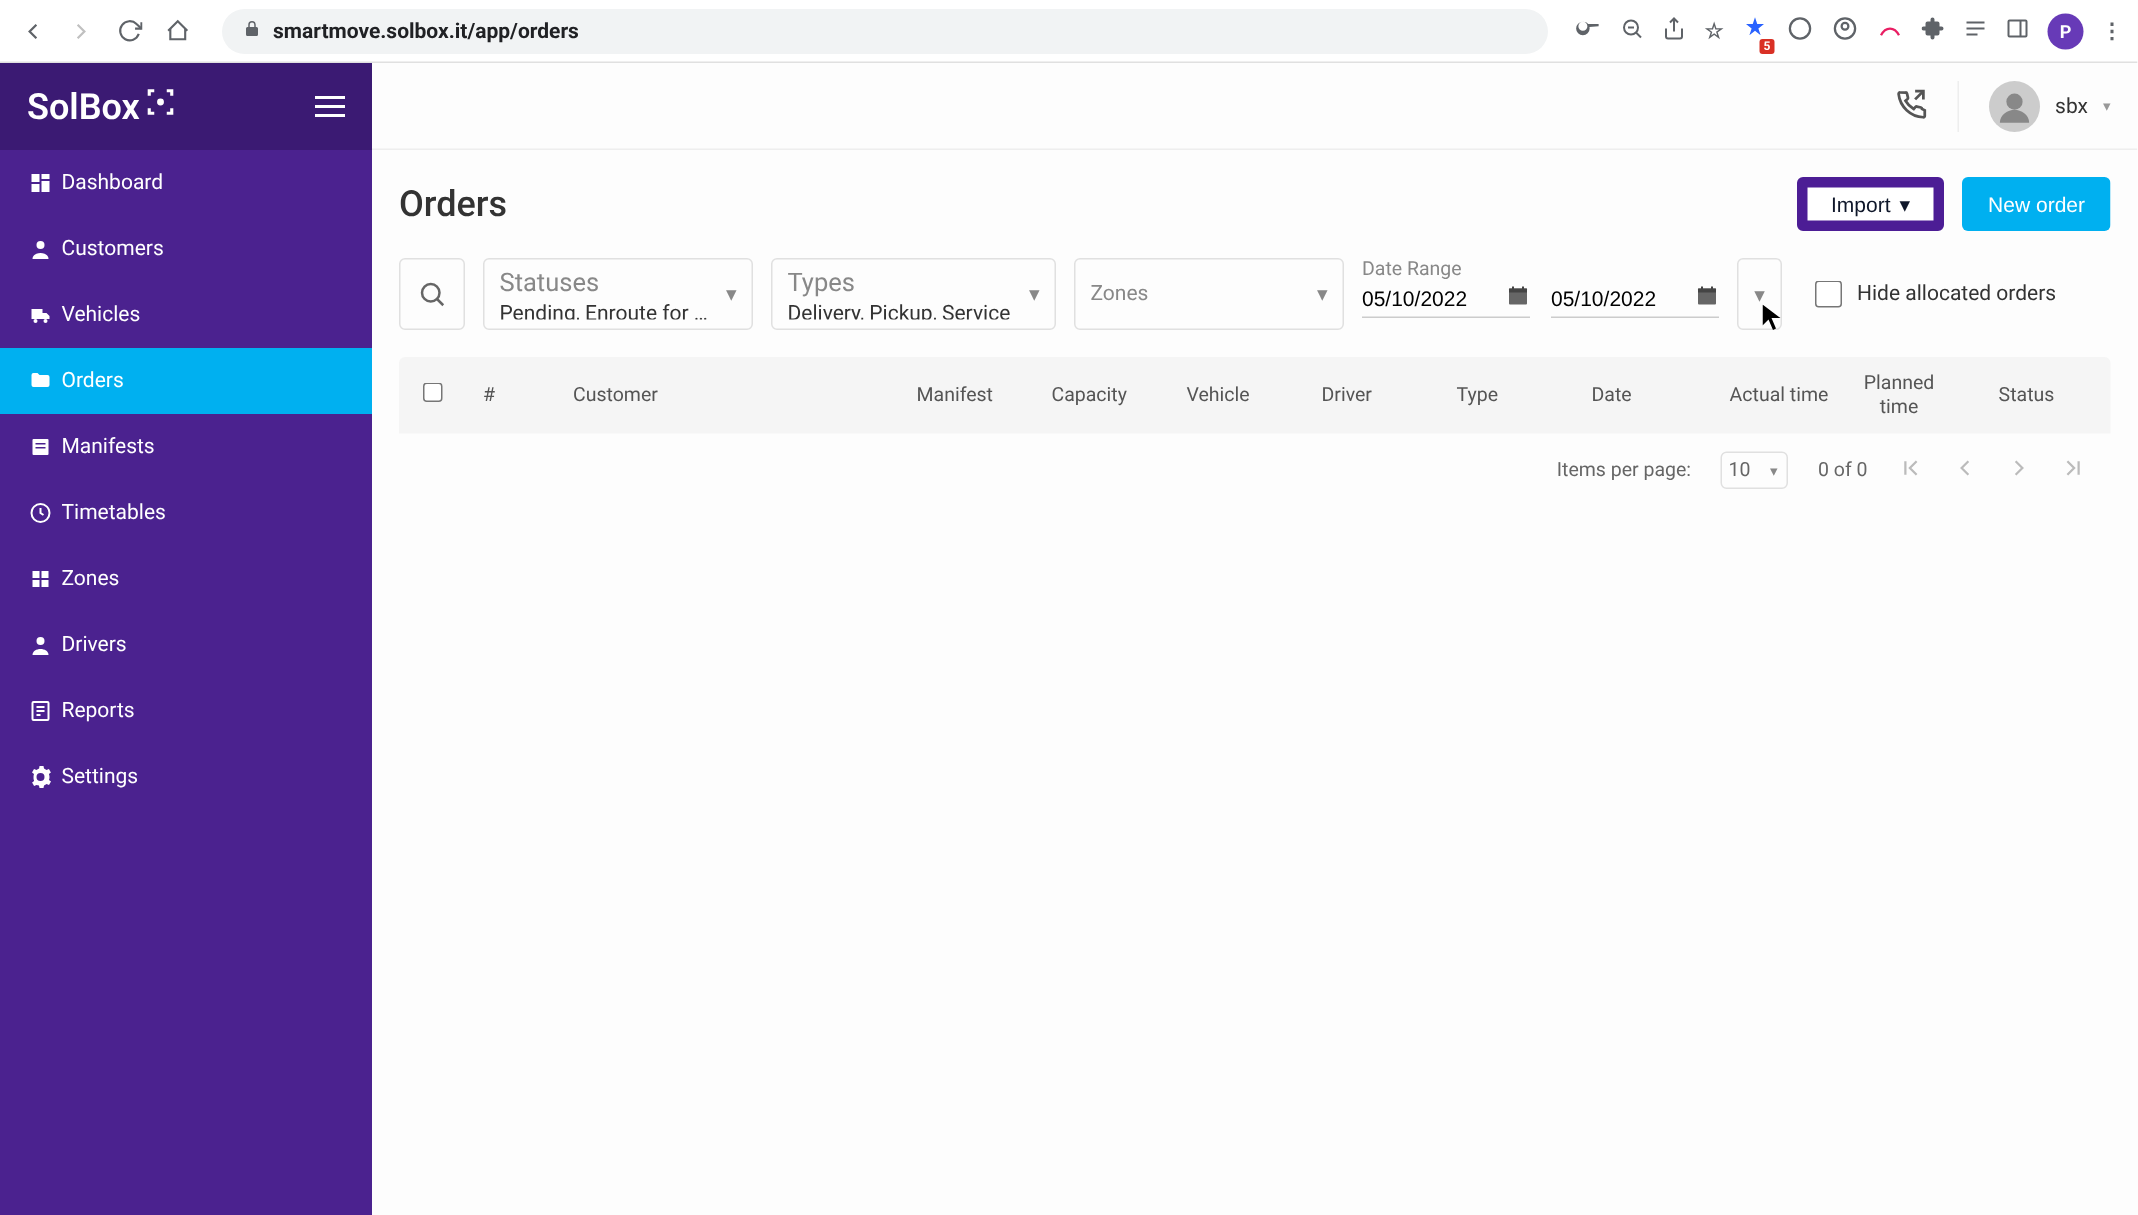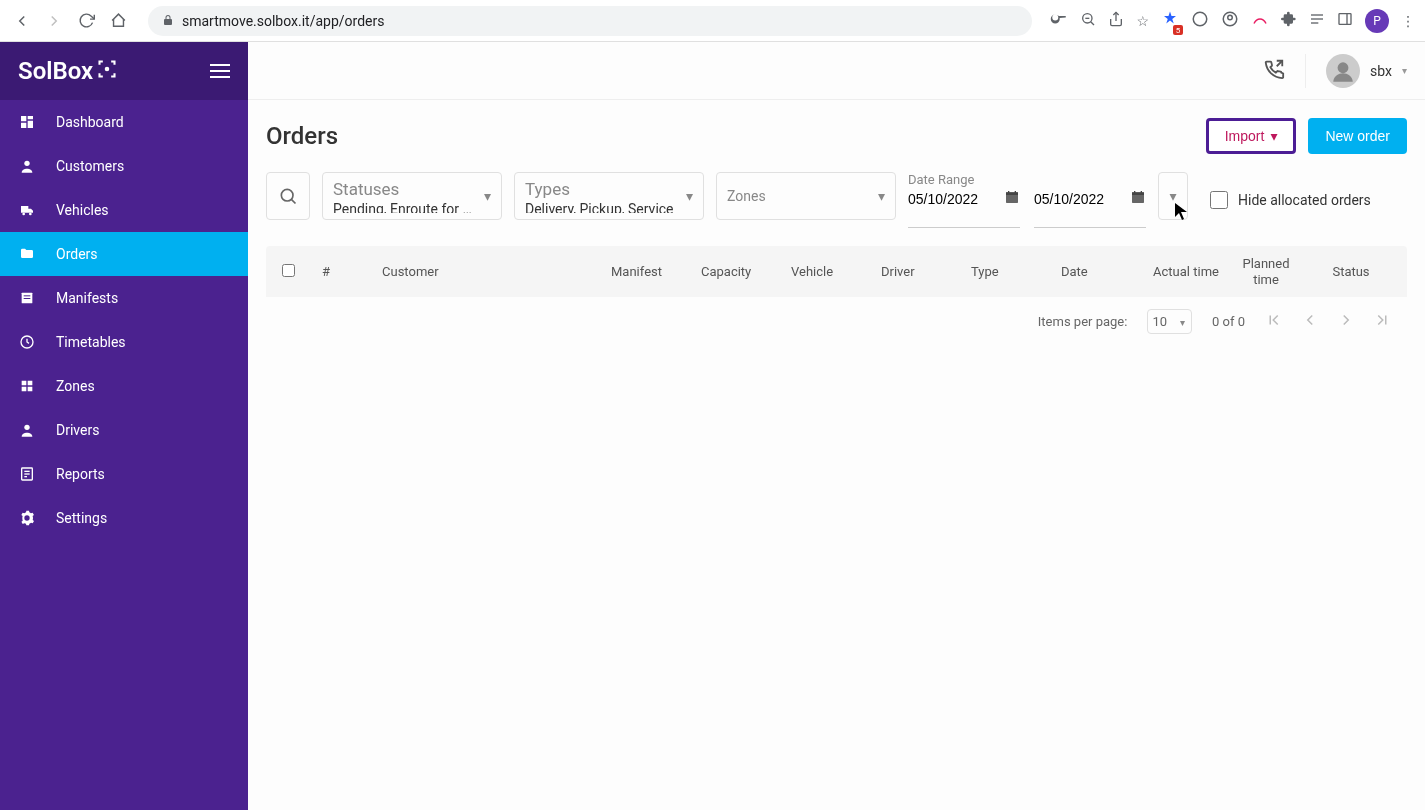--- a/index.html
+++ b/index.html
@@ -1,65 +1,65 @@
 <!DOCTYPE html>
 <html><head>
 <meta charset="utf-8">
 <style>
 * { box-sizing: border-box; margin: 0; padding: 0; }
 body { font-family: -apple-system, BlinkMacSystemFont, "Segoe UI", Roboto, Arial, sans-serif; background: #fff; color: #333; font-size: 14px; }
 
-.browser-toolbar { height: 42px; display: flex; align-items: center; padding: 0 10px; border-bottom: 1px solid #e0e0e0; gap: 8px; background: #fff; }
+.browser-toolbar { height: 42px; display: flex; align-items: center; padding: 0 10px; border-bottom: 1px solid #e0e0e0; gap: 8px; background: #fff; font-weight: bold; }
 .browser-toolbar .nav-btn { width: 24px; height: 24px; display: flex; align-items: center; justify-content: center; color: #5f6368; cursor: pointer; }
 .browser-toolbar .nav-btn.disabled { color: #c0c0c0; }
 .url-bar { flex: 1; height: 30px; border-radius: 15px; background: #f1f3f4; display: flex; align-items: center; padding: 0 14px; gap: 8px; font-size: 14px; color: #202124; margin: 0 10px; }
 .url-bar .lock { color: #5f6368; }
 .toolbar-right { display: flex; align-items: center; gap: 12px; color: #5f6368; }
 .toolbar-right .ext-badge { position: relative; }
 .toolbar-right .ext-badge .badge { position: absolute; bottom: -4px; right: -4px; background: #d93025; color: #fff; font-size: 8px; width: 10px; height: 10px; border-radius: 2px; display: flex; align-items: center; justify-content: center; }
 .toolbar-right .avatar-circle { width: 24px; height: 24px; background: #673ab7; color: #fff; border-radius: 50%; display: flex; align-items: center; justify-content: center; font-size: 12px; }
 
 .app { display: flex; height: calc(810px - 42px); }
 .sidebar { width: 248px; background: #4b228f; color: #fff; display: flex; flex-direction: column; }
 .sidebar-header { height: 58px; background: #3b1a73; display: flex; align-items: center; justify-content: space-between; padding: 0 18px; }
 .logo { font-size: 24px; font-weight: 600; display: flex; align-items: center; gap: 4px; }
 .logo .bracket { font-size: 22px; }
 .hamburger { display: flex; flex-direction: column; gap: 4px; cursor: pointer; }
 .hamburger span { display: block; width: 20px; height: 2px; background: #fff; }
-.nav-item { display: flex; align-items: center; gap: 20px; padding: 14px 18px; cursor: pointer; font-size: 14px; }
+.nav-item { display: flex; align-items: center; gap: 5px; padding: 14px 18px; cursor: pointer; font-size: 14px; }
 .nav-item.active { background: #00b0f0; }
 .nav-item .icon { width: 18px; display: flex; align-items: center; justify-content: center; }
 
 .main { flex: 1; display: flex; flex-direction: column; background: #fdfdfd; }
 .topbar { height: 58px; border-bottom: 1px solid #eee; display: flex; align-items: center; justify-content: flex-end; padding: 0 18px; gap: 20px; }
 .topbar .phone-icon { color: #555; }
 .topbar .user { display: flex; align-items: center; gap: 10px; cursor: pointer; border-left: 1px solid #eee; padding-left: 20px; }
 .topbar .user .avatar-img { width: 34px; height: 34px; border-radius: 50%; background: #ccc; display: flex; align-items: center; justify-content: center; }
 .topbar .user .avatar-img svg { fill: #888; }
 
 .content { padding: 18px 18px; }
 .page-header { display: flex; align-items: center; justify-content: space-between; margin-bottom: 18px; }
 .page-title { font-size: 24px; font-weight: 500; }
 .header-actions { display: flex; gap: 12px; }
 .btn { height: 36px; border-radius: 4px; padding: 0 16px; display: inline-flex; align-items: center; gap: 6px; cursor: pointer; font-size: 14px; border: 1px solid transparent; }
-.btn-import { border: 3px solid #4c1d95; color: #be185d; background: #fff; }
+.btn-import { border: 7px solid #4c1d95; color: #0f172a; background: #fff; }
 .btn-primary { background: #00b0f0; color: #fff; }
 
 .filters { display: flex; align-items: stretch; gap: 12px; margin-bottom: 18px; flex-wrap: nowrap; }
 .search-box { width: 44px; height: 48px; border: 1px solid #e0e0e0; border-radius: 4px; display: flex; align-items: center; justify-content: center; color: #666; cursor: pointer; }
 .select-field { border: 1px solid #e0e0e0; border-radius: 4px; padding: 6px 10px; position: relative; min-width: 180px; height: 48px; display: flex; flex-direction: column; justify-content: center; cursor: pointer; }
 .select-field .field-label { font-size: 17px; color: #888; }
 .select-field .field-value { font-size: 14px; color: #333; margin-top: 2px; white-space: nowrap; overflow: hidden; text-overflow: ellipsis; padding-right: 18px; }
 .select-field .field-placeholder { font-size: 14px; color: #888; padding-right: 18px; }
 .select-field .caret { position: absolute; right: 10px; top: 50%; transform: translateY(-50%); color: #888; }
 
 .date-range-wrap { display: flex; flex-direction: column; gap: 2px; }
 .date-range-wrap .dr-label { font-size: 13px; color: #888; }
 .date-range-inputs { display: flex; gap: 14px; align-items: center; }
-.date-input { display: flex; align-items: center; gap: 6px; border-bottom: 1px solid #ccc; padding-bottom: 19px; }
+.date-input { display: flex; align-items: center; gap: 6px; border-bottom: 1px solid #ccc; padding-bottom: 2px; }
 .date-input input { border: none; outline: none; font-size: 14px; width: 90px; background: transparent; }
 .date-caret-box { border: 1px solid #e0e0e0; border-radius: 4px; width: 30px; height: 48px; display: flex; align-items: center; justify-content: center; color: #888; cursor: pointer; }
 
 .checkbox-row { display: flex; align-items: center; gap: 10px; }
 .checkbox-row input[type="checkbox"] { width: 18px; height: 18px; cursor: pointer; }
 
 .table-wrap { border: 0; }
 .table-header { display: flex; align-items: center; background: #f5f5f5; border-radius: 4px 4px 0 0; padding: 10px 16px; gap: 10px; color: #555; font-size: 13px; }
 .table-header .th { text-align: left; }
 .table-header .th.center { text-align: center; }

